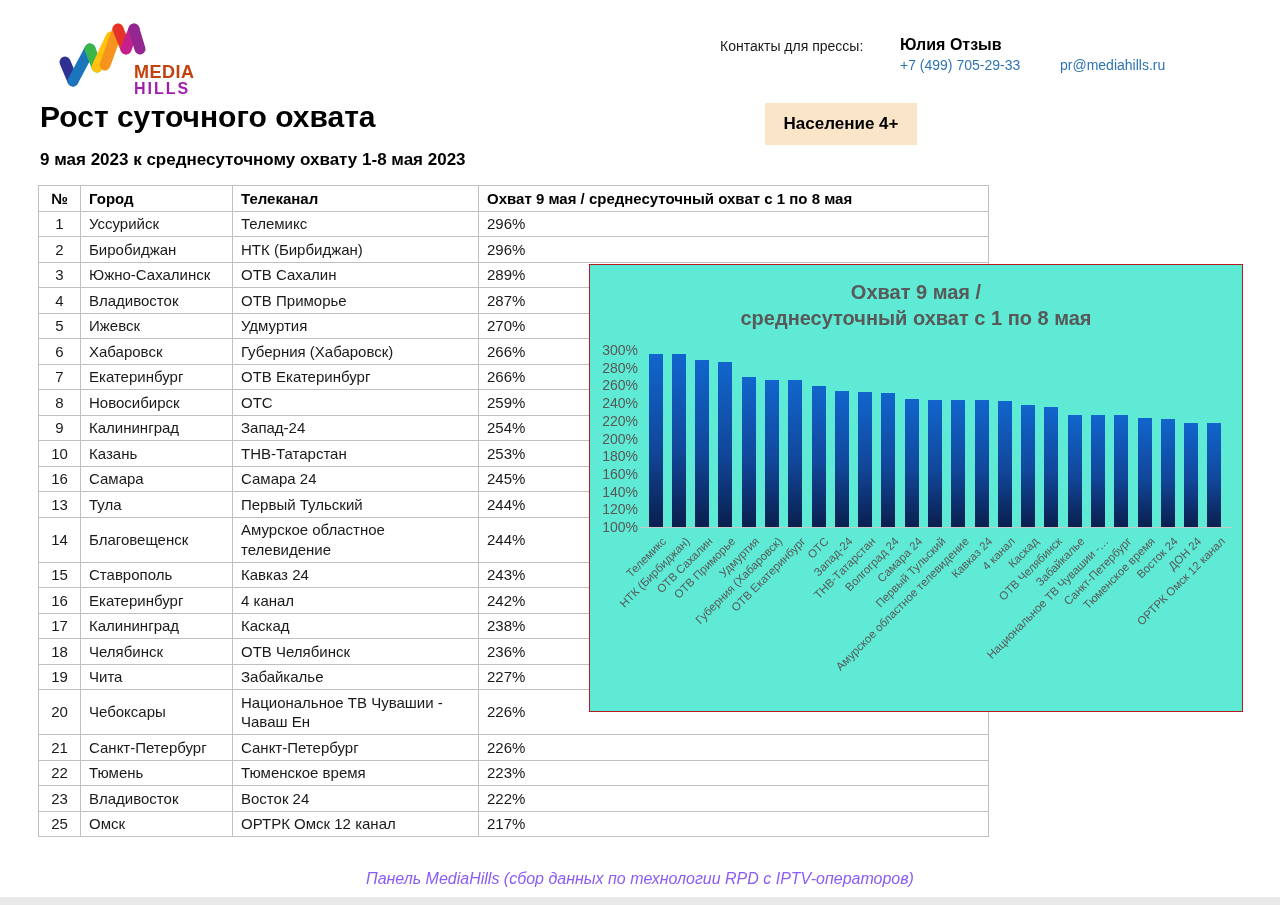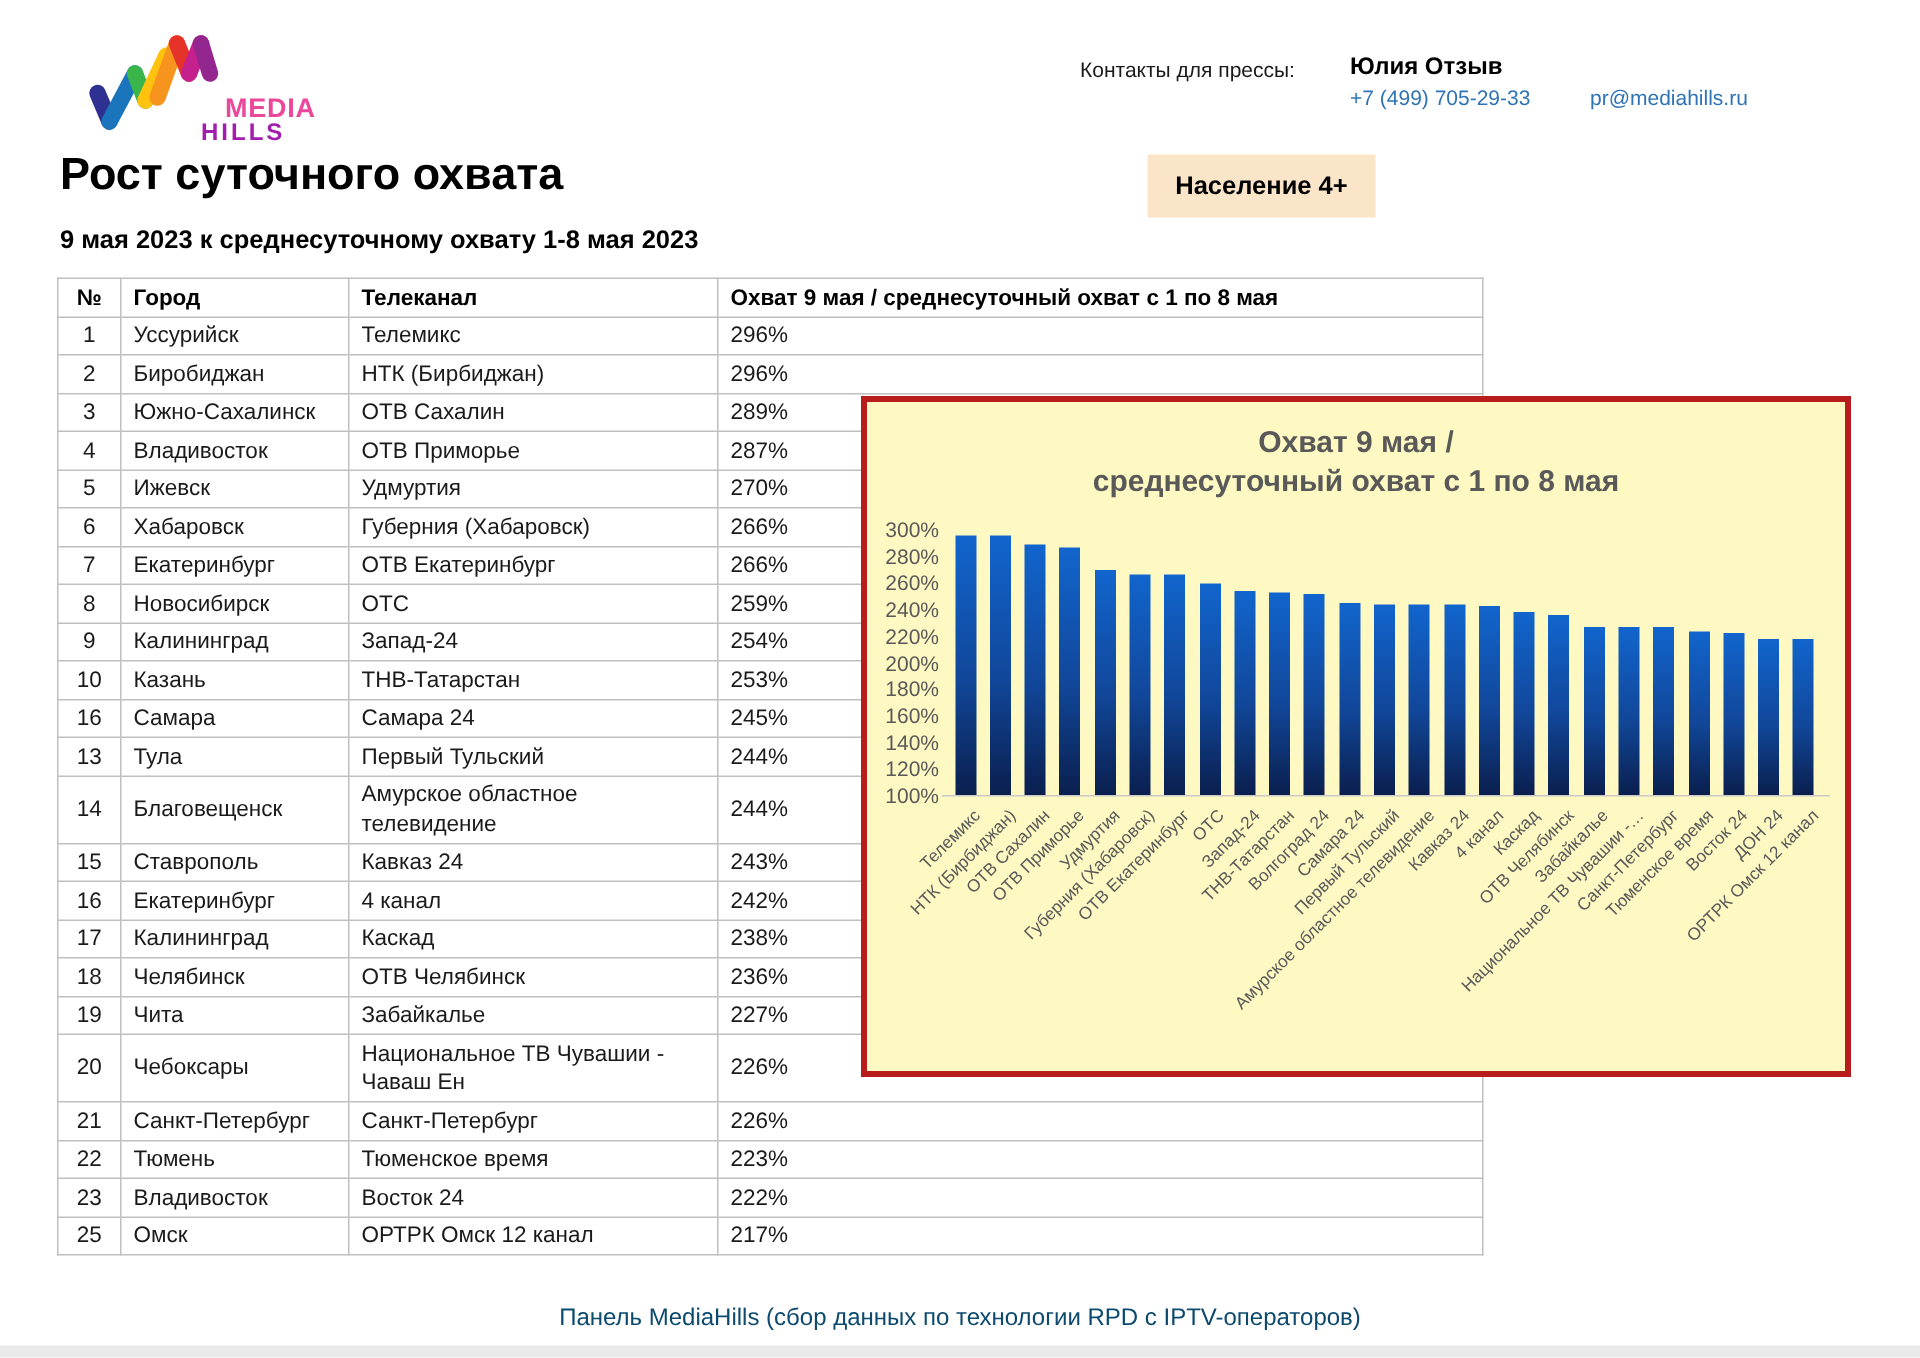--- a/index.html
+++ b/index.html
@@ -4,52 +4,52 @@
 <style>
   html,body{margin:0;padding:0;}
   body{
     width:1280px;height:905px;position:relative;background:#ffffff;
     font-family:"Liberation Sans","DejaVu Sans",sans-serif;color:#111;
     overflow:hidden;
   }
   
   .logo{position:absolute;left:42px;top:16px;width:180px;height:84px;}
   .logo svg{position:absolute;left:14px;top:2px;}
-  .logo-media{position:absolute;left:108px;top:46px;font-size:18px;font-weight:800;color:#ec4899;letter-spacing:.5px;}
+  .logo-media{position:absolute;left:92px;top:46px;font-size:18px;font-weight:800;color:#c2410c;letter-spacing:.5px;}
   .logo-hills{position:absolute;left:92px;top:64px;font-size:16px;font-weight:600;color:#a21caf;letter-spacing:2px;}
   .press{position:absolute;top:36px;left:720px;width:520px;font-size:14px;}
   .press-label{position:absolute;left:0;top:2px;color:#1a1a1a;}
   .press-name{position:absolute;left:180px;top:0;font-weight:bold;font-size:16px;color:#000;}
   .press-phone{position:absolute;left:180px;top:21px;color:#2e74b5;}
   .press-email{position:absolute;left:340px;top:21px;color:#2e74b5;}
   .page-title{position:absolute;left:40px;top:100px;font-size:30px;font-weight:800;color:#000;}
   .badge{position:absolute;left:765px;top:103px;width:152px;height:42px;background:#fbe5c9;
          display:flex;align-items:center;justify-content:center;font-size:17px;font-weight:bold;color:#000;}
   .subtitle{position:absolute;left:40px;top:150px;font-size:17px;font-weight:bold;color:#000;}
   
   .tbl-wrap{position:absolute;left:38px;top:185px;}
   table{border-collapse:collapse;width:951px;table-layout:fixed;}
   th,td{border:1px solid #bfbfbf;padding:2.5px 8px;font-size:15px;line-height:1.3;
         vertical-align:middle;color:#1a1a1a;text-align:left;}
   th{font-weight:bold;color:#000;}
   td.num,th.num{text-align:center;padding:2.5px 2px;}
   td.channel{white-space:pre-line;}
   
-  .chart{position:absolute;left:574px;top:264px;width:652px;height:446px;background:#fef9c3;
-         border:4px solid #b91c1c;}
+  .chart{position:absolute;left:589px;top:264px;width:652px;height:446px;background:#5eead4;
+         border:1px solid #b91c1c;}
   .chart-title{position:absolute;left:0;top:14px;width:100%;text-align:center;
                font-size:20px;font-weight:bold;color:#595959;line-height:1.3;white-space:pre-line;}
   .ytick{position:absolute;width:46px;text-align:right;font-size:14px;color:#595959;transform:translateY(-50%);}
   .baseline{position:absolute;left:50px;width:592px;border-top:1px solid #c9c9c9;}
   .bar{position:absolute;background:linear-gradient(180deg,#1165cd 0%,#11479a 55%,#0a1f4e 100%);}
   .xlabel{position:absolute;white-space:nowrap;font-size:11.5px;color:#595959;
           transform-origin:100% 0;transform:rotate(-45deg);}
   
   .footer{position:absolute;left:0;top:870px;width:1280px;text-align:center;
-          font-size:16px;color:#0c4a6e;}
+          font-size:16px;font-style:italic;color:#8b5cf6;}
   .bottom-strip{position:absolute;left:0;top:897px;width:1280px;height:8px;background:#e9e9e9;}
 </style>
 </head>
 <body>
 
 <div class="logo">
   <svg width="92" height="72" viewBox="0 0 92 72">
     <line x1="9" y1="44" x2="17" y2="63" stroke="#2e3192" stroke-width="11" stroke-linecap="round"></line>
     <line x1="17" y1="63" x2="34" y2="31" stroke="#1b75bc" stroke-width="11" stroke-linecap="round"></line>
     <line x1="34" y1="31" x2="41" y2="49" stroke="#3ab54a" stroke-width="11" stroke-linecap="round"></line>

